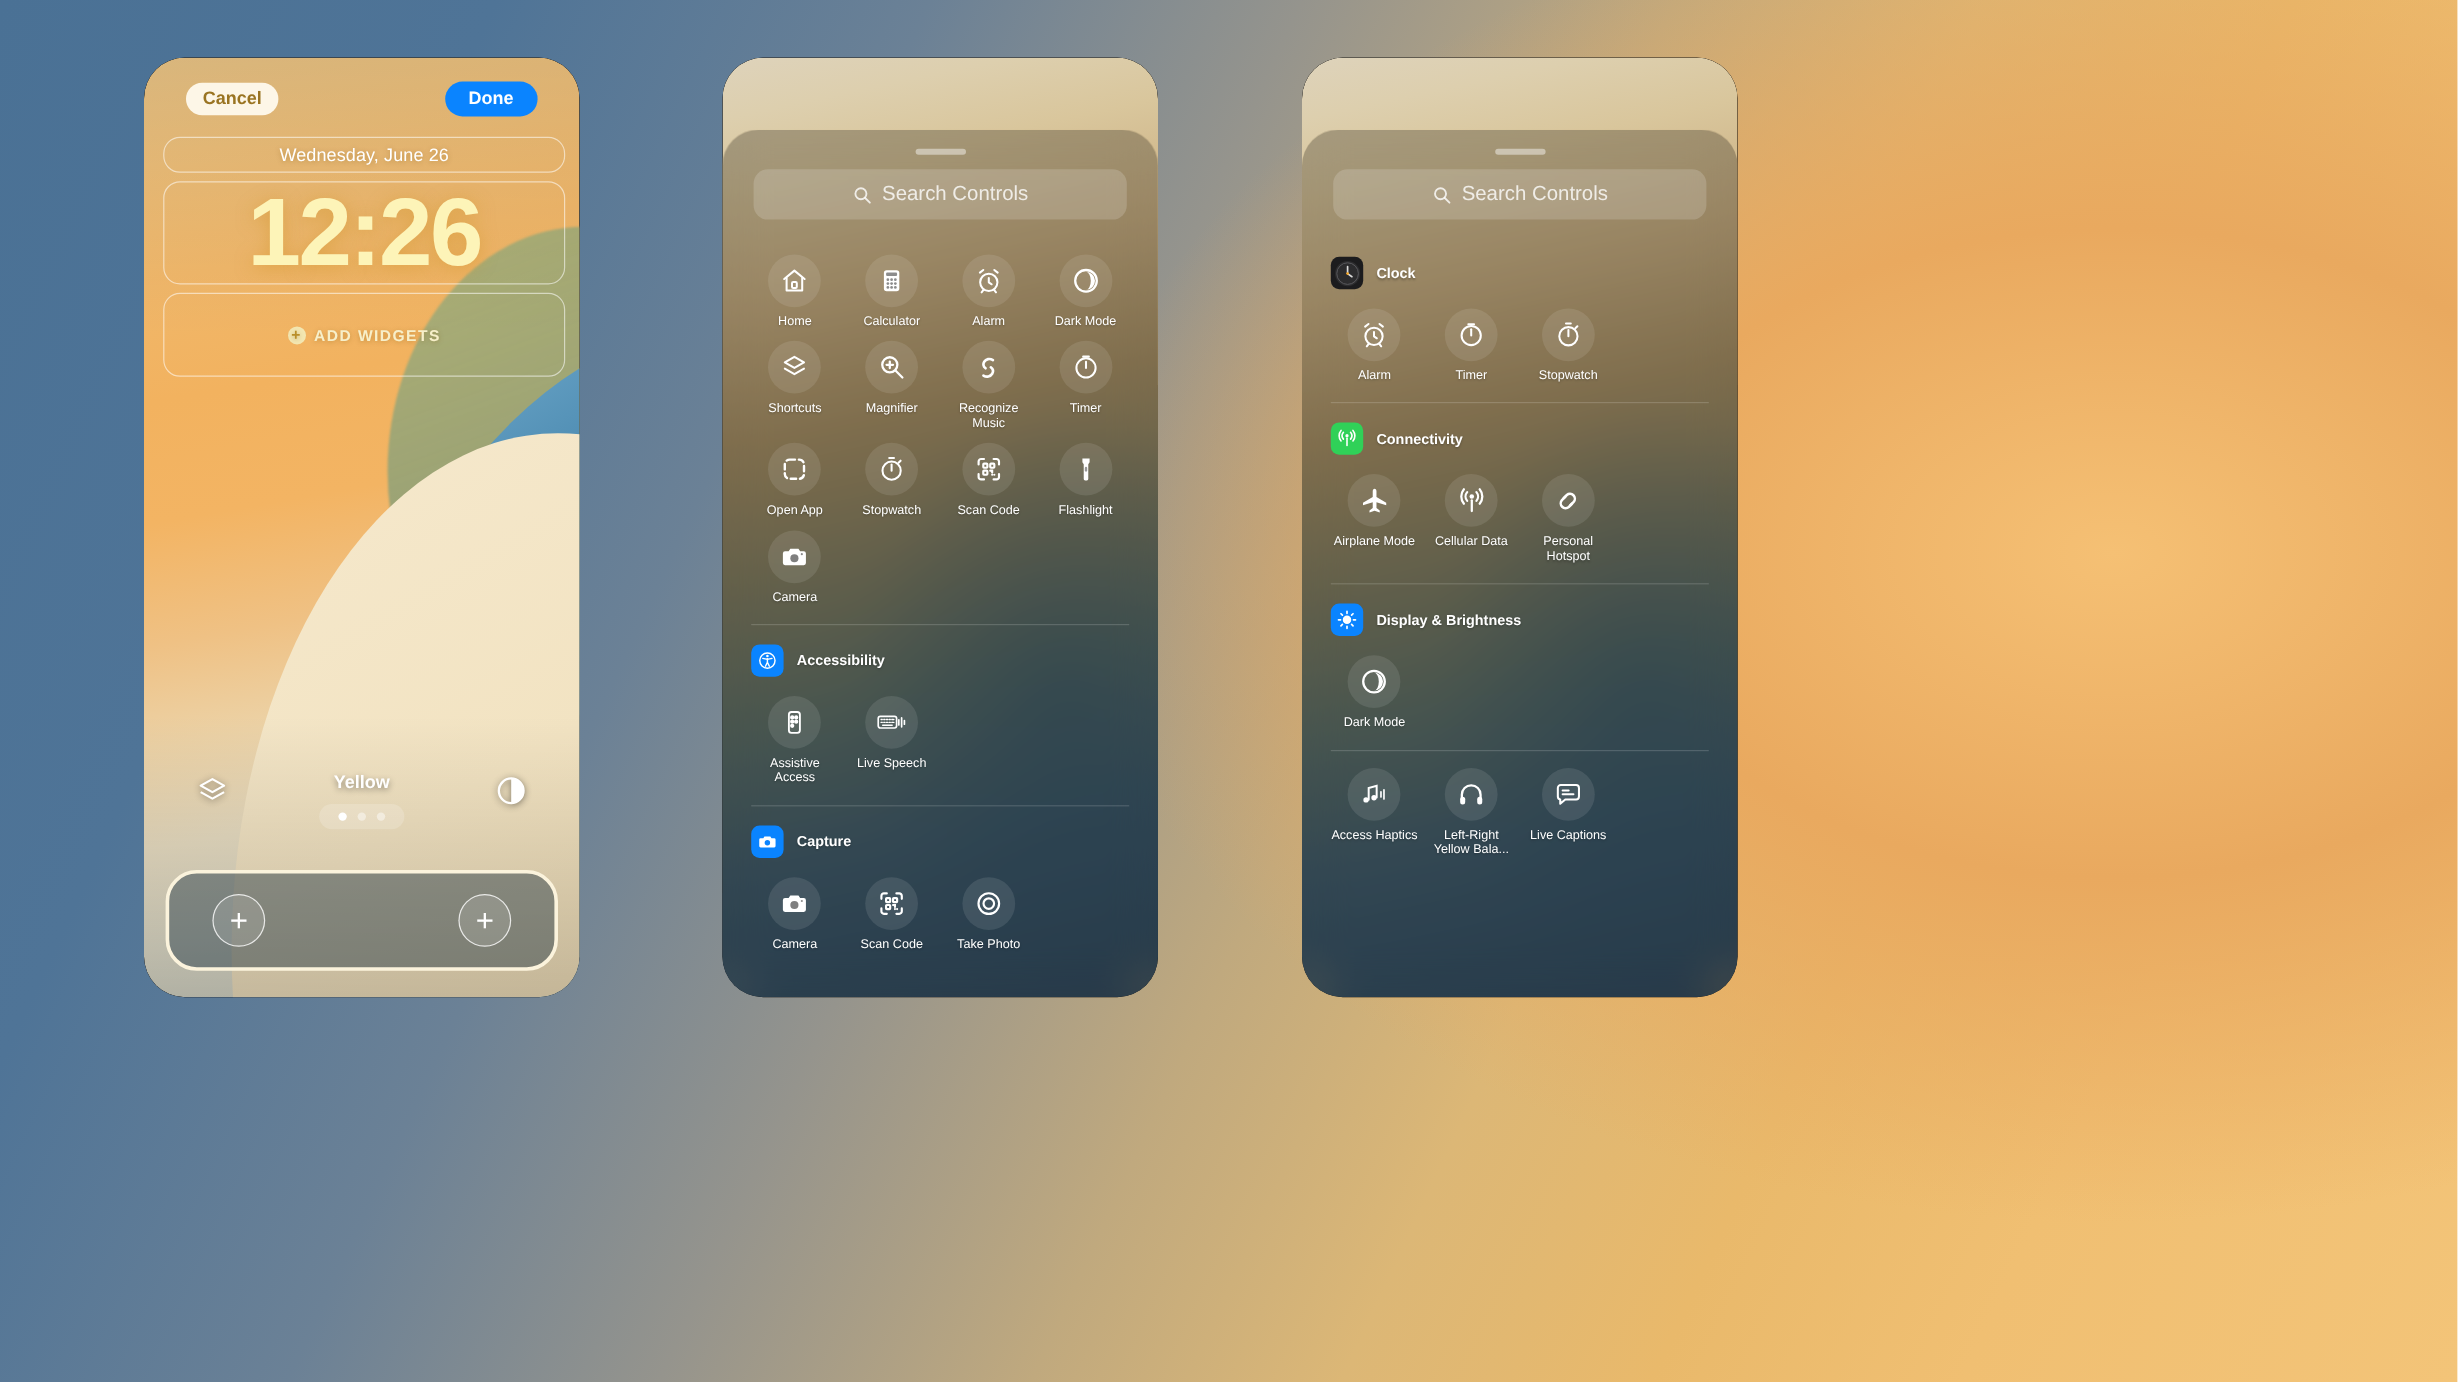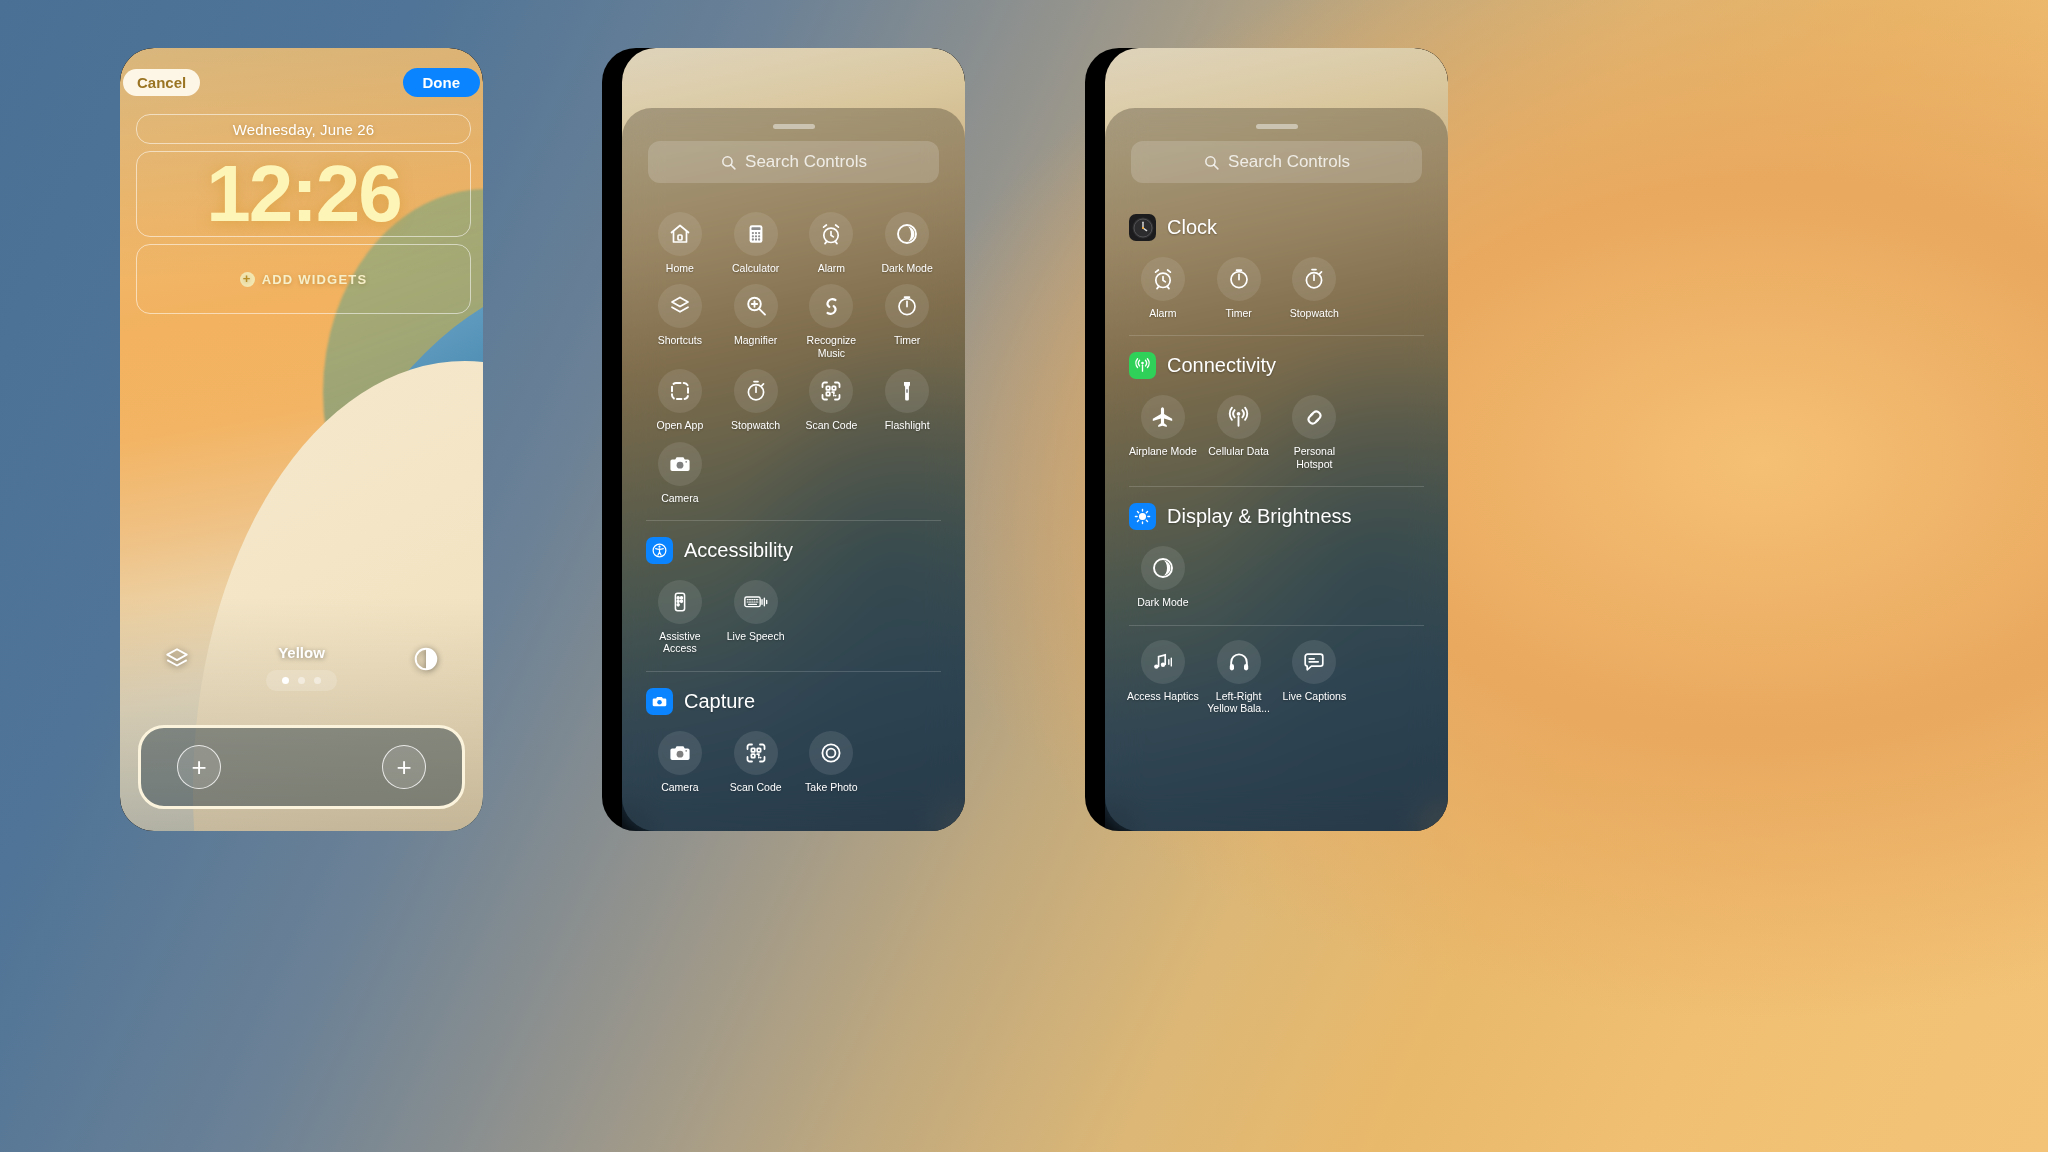--- a/index.html
+++ b/index.html
@@ -103,21 +103,21 @@
     background: linear-gradient(180deg, rgba(0,0,0,.07) 0%, rgba(0,0,0,0) 30%, rgba(0,0,0,0) 70%, rgba(0,0,0,.18) 100%);
   }
 
   .p1-topbar {
     position: absolute;
     top: 16px; left: 0; right: 0;
     height: 36px;
     display: flex;
     align-items: center;
     justify-content: space-between;
-    padding: 0 3px;
+    padding: 0 35px;
     z-index: 6;
   }
   .btn-cancel {
     background: #fdf6e7;
     color: #9a7422;
     font-size: 15px;
     font-weight: bold;
     padding: 6px 14px;
     border-radius: 16px;
     line-height: 1;
@@ -251,21 +251,21 @@
     font-size: 26px;
     font-weight: 300;
     line-height: 40px;
     text-align: center;
     cursor: pointer;
   }
 
   
   #phone-2 { left: 602px; top: 48px; width: 363px; height: 783px; border-radius: 34px; }
   #phone-3 { left: 1085px; top: 48px; width: 363px; height: 783px; border-radius: 34px; }
-  #phone-2 .phone-screen, #phone-3 .phone-screen { border-radius: 34px; margin-left: 20px; }
+  #phone-2 .phone-screen, #phone-3 .phone-screen { border-radius: 34px; }
 
   .cc-wallpaper {
     position: absolute; inset: 0;
     background:
       linear-gradient(168deg,
         #ded3bb 0%,
         #ddcfae 6%,
         #d9c69c 13%,
         #cbb083 24%,
         #a68e63 38%,
@@ -375,22 +375,22 @@
   }
   .cc-section-icon {
     width: 27px; height: 27px;
     border-radius: 7px;
     display: flex; align-items: center; justify-content: center;
     flex: none;
   }
   .cc-section-icon svg { display: block; }
   .cc-section-title {
     color: #fff;
-    font-size: 20px;
-    font-weight: normal;
+    font-size: 12px;
+    font-weight: bold;
     text-shadow: 0 1px 2px rgba(0,0,0,.3);
   }
 </style>
 </head>
 <body>
 
 <div id="backdrop">
 
   <div class="phone" id="phone-1">
     <div class="phone-screen">

